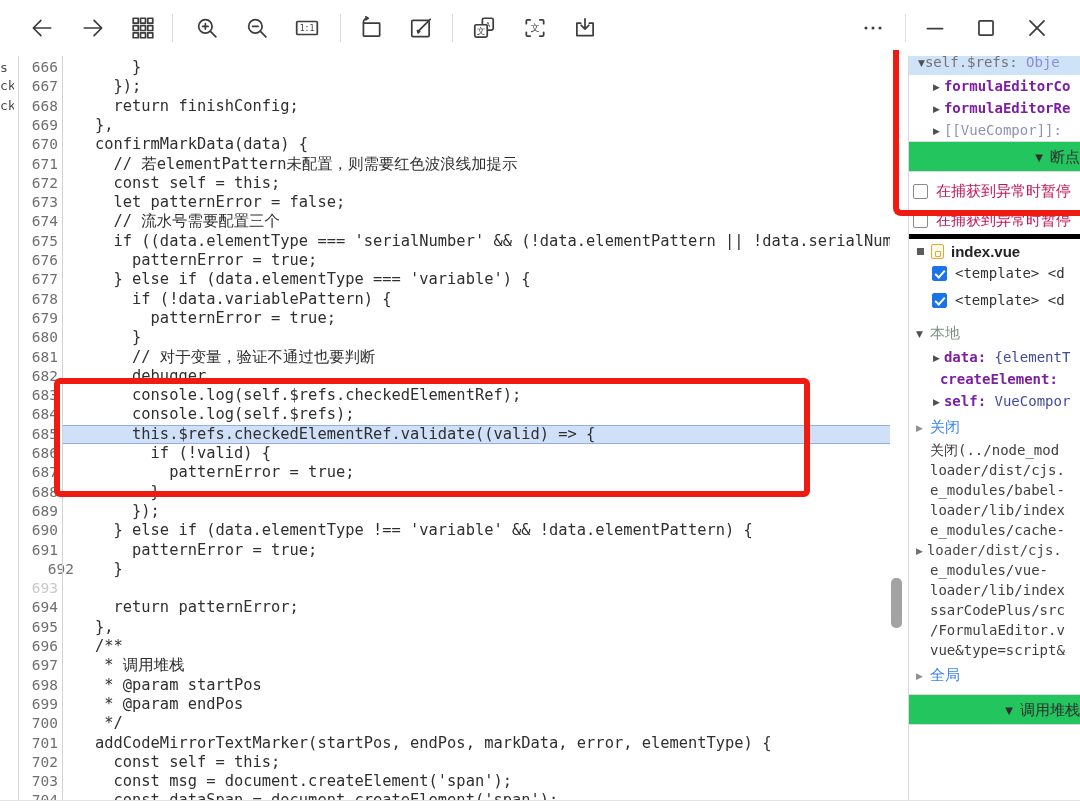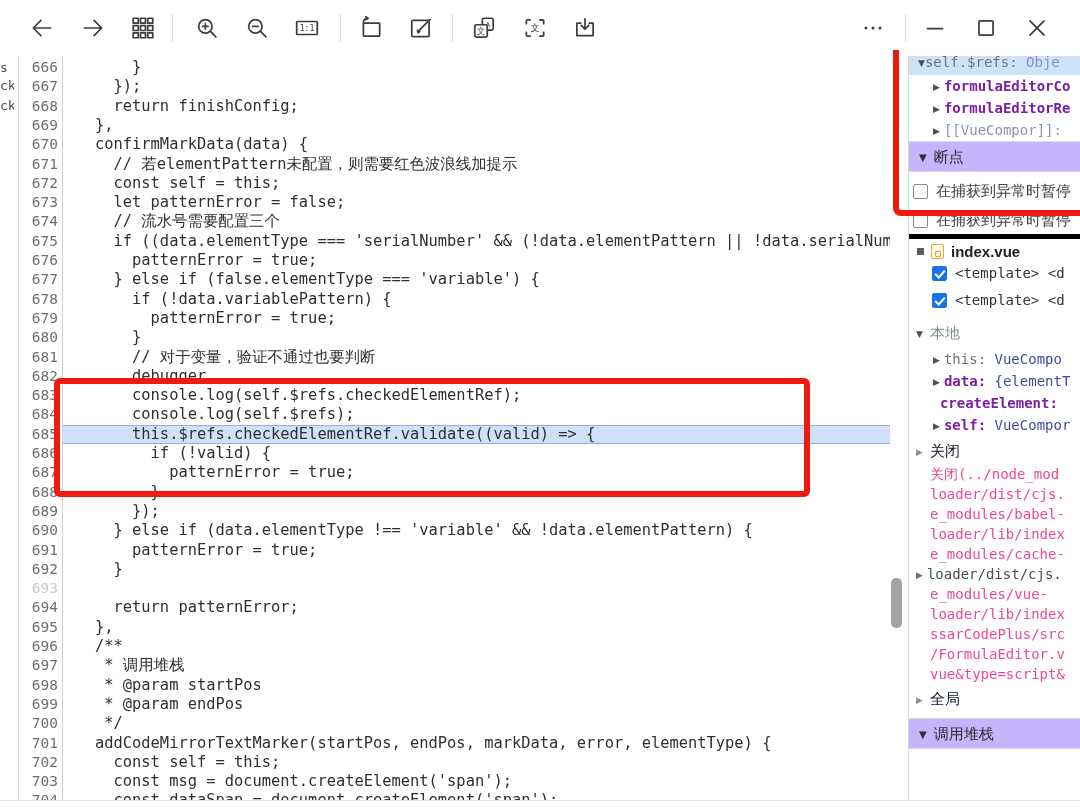--- a/index.html
+++ b/index.html
@@ -33,37 +33,37 @@
   .mono{font-family:"DejaVu Sans Mono",monospace;}
   .r-watch{height:25px;line-height:25px;font-size:14px;padding-left:9px;}
   .r-watch.selected{background:#cfe3f8;}
   .r-prop{height:22px;line-height:22px;font-size:14px;padding-left:24px;}
   .r-prop .tri{margin-right:4px;}
   .p-name{color:#737373;}
   .p-bold{font-weight:bold;color:#7b1fa2;}
   .p-proto{color:#9191b5;}
   .p-val{color:#414a9e;}
   .p-val.lite{color:#8c8cd0;}
-  .r-header{height:31px;line-height:29px;background:#c4b5fd;border-top:1px solid #dadada;border-bottom:1px solid #dadada;box-sizing:border-box;font-size:15px;color:#2f2f2f;padding-left:10px;}
+  .r-header{height:31px;line-height:29px;background:#22c55e;border-top:1px solid #dadada;border-bottom:1px solid #dadada;box-sizing:border-box;font-size:15px;color:#2f2f2f;padding-left:10px;text-align:right;}
   .r-header .tri{font-size:10px;margin-right:7px;color:#2f2f2f;}
-  .r-check{height:29px;line-height:29px;font-size:15px;color:#404040;padding-left:4px;}
+  .r-check{height:29px;line-height:29px;font-size:15px;color:#be185d;padding-left:4px;}
   .cbox{display:inline-block;width:15px;height:15px;border:1.6px solid #8a8a8a;border-radius:2px;background:#fff;vertical-align:-3px;margin-right:8px;box-sizing:border-box;}
   .cbox.on{background:#1a73e8;border-color:#1a73e8;position:relative;}
   .cbox.on:after{content:"";position:absolute;left:4px;top:1px;width:4px;height:8px;border:solid #fff;border-width:0 2px 2px 0;transform:rotate(42deg);}
   .r-checkb{height:27px;line-height:27px;font-size:14px;color:#333;padding-left:23px;}
   .r-file{height:26px;line-height:25px;font-size:15px;font-weight:bold;color:#222;padding-left:8px;border-top:5px solid #000000;box-sizing:border-box;}
   .fsq{display:inline-block;width:7px;height:7px;background:#5b5b5b;vertical-align:2px;margin-right:7px;}
   .ficon{display:inline-block;width:13px;height:15px;border:1.5px solid #e8a33d;border-radius:2px;background:#fffbe8;vertical-align:-2px;margin-right:7px;position:relative;box-sizing:border-box;}
   .ficon:after{content:"";position:absolute;left:3px;top:6px;width:4px;height:4px;border:1.3px solid #e8a33d;border-radius:1px;}
   .r-scope{height:26px;line-height:26px;font-size:15px;padding-left:7px;}
   .r-scope .tri{margin-right:7px;}
   .s-local{color:#7d9180;}
-  .s-muted{color:#0f172a;}
+  .s-muted{color:#3b82f6;}
   .r-scope .tri.mut{color:#8f8f8f;}
-  .r-path{height:20px;line-height:20px;font-size:14px;color:#ec4899;padding-left:21px;}
+  .r-path{height:20px;line-height:20px;font-size:14px;color:#404040;padding-left:21px;}
   .r-path.witharrow{padding-left:7px;color:#4c4c4c;}
   .r-path.witharrow .tri{color:#6f6f6f;margin-right:4px;}
   .mt2{margin-top:2px;}.mt3{margin-top:3px;}.mt4{margin-top:4px;}.mt6{margin-top:6px;}
   
   .anno-code{position:absolute;left:54px;top:378px;width:756px;height:119px;border:6px solid #ef1a10;border-radius:6px;box-sizing:border-box;z-index:30;pointer-events:none;}
   .anno-side{position:absolute;left:893px;top:50px;width:195px;height:166px;border-left:6px solid #ef1a10;border-bottom:6px solid #ef1a10;border-bottom-left-radius:8px;box-sizing:border-box;z-index:30;pointer-events:none;}
   
   .bottom-strip{position:absolute;left:0;top:800px;width:1080px;height:10px;background:#fff;border-top:1px solid #e2e2e2;z-index:25;}
 </style>
 </head>
@@ -200,21 +200,21 @@
       <div class="line-num" style="top: 310.8px;">682</div>
       <div class="line-num" style="top: 330.1px;">683</div>
       <div class="line-num" style="top: 349.4px;">684</div>
       <div class="line-num" style="top: 368.7px;">685</div>
       <div class="line-num" style="top: 388px;">686</div>
       <div class="line-num" style="top: 407.3px;">687</div>
       <div class="line-num" style="top: 426.6px;">688</div>
       <div class="line-num" style="top: 445.9px;">689</div>
       <div class="line-num" style="top: 465.2px;">690</div>
       <div class="line-num" style="top: 484.5px;">691</div>
-      <div class="line-num" style="top: 503.8px;">692</div>
+      <div class="line-num" style="top: 503.8px; margin-left: 16px;">692</div>
       <div class="line-num dim" style="top: 523.1px;">693</div>
       <div class="line-num" style="top: 542.4px;">694</div>
       <div class="line-num" style="top: 561.7px;">695</div>
       <div class="line-num" style="top: 581px;">696</div>
       <div class="line-num" style="top: 600.3px;">697</div>
       <div class="line-num" style="top: 619.6px;">698</div>
       <div class="line-num" style="top: 638.9px;">699</div>
       <div class="line-num" style="top: 658.2px;">700</div>
       <div class="line-num" style="top: 677.5px;">701</div>
       <div class="line-num" style="top: 696.8px;">702</div>
@@ -227,21 +227,21 @@
       <div class="code-line" style="top: 21.3px;">  });</div>
       <div class="code-line" style="top: 40.6px;">  return finishConfig;</div>
       <div class="code-line" style="top: 59.9px;">},</div>
       <div class="code-line" style="top: 79.2px;">confirmMarkData(data) {</div>
       <div class="code-line" style="top: 98.5px;">  // 若elementPattern未配置，则需要红色波浪线加提示</div>
       <div class="code-line" style="top: 117.8px;">  const self = this;</div>
       <div class="code-line" style="top: 137.1px;">  let patternError = false;</div>
       <div class="code-line" style="top: 156.4px;">  // 流水号需要配置三个</div>
       <div class="code-line" style="top: 175.7px;">  if ((data.elementType === 'serialNumber' &amp;&amp; (!data.elementPattern || !data.serialNumberPattern)) {</div>
       <div class="code-line" style="top: 195px;">    patternError = true;</div>
-      <div class="code-line" style="top: 214.3px;">  } else if (false.elementType === 'variable') {</div>
+      <div class="code-line" style="top: 214.3px;">  } else if (data.elementType === 'variable') {</div>
       <div class="code-line" style="top: 233.6px;">    if (!data.variablePattern) {</div>
       <div class="code-line" style="top: 252.9px;">      patternError = true;</div>
       <div class="code-line" style="top: 272.2px;">    }</div>
       <div class="code-line" style="top: 291.5px;">    // 对于变量，验证不通过也要判断</div>
       <div class="code-line" style="top: 310.8px;">    debugger</div>
       <div class="code-line" style="top: 330.1px;">    console.log(self.$refs.checkedElementRef);</div>
       <div class="code-line" style="top: 349.4px;">    console.log(self.$refs);</div>
       <div class="line-highlight" style="top: 368.7px;"></div>
       <div class="code-line" style="top: 368.7px;">    this.$refs.checkedElementRef.validate((valid) =&gt; {</div>
       <div class="code-line" style="top: 388px;">      if (!valid) {</div>
@@ -274,21 +274,20 @@
     <div class="sb-row r-prop mono"><span class="tri">▶</span><span class="p-bold">formulaEditorCo </span></div>
     <div class="sb-row r-prop mono"><span class="tri">▶</span><span class="p-bold">formulaEditorRe </span></div>
     <div class="sb-row r-prop mono"><span class="tri">▶</span><span class="p-proto">[[VueCompor]]: </span></div>
     <div class="sb-row r-header"><span class="tri">▼</span><span>断点</span></div>
     <div class="sb-row r-check mt4"><span class="cbox"></span><span>在捕获到异常时暂停</span></div>
     <div class="sb-row r-check"><span class="cbox"></span><span>在捕获到异常时暂停</span></div>
     <div class="sb-row r-file"><span class="fsq"></span><span class="ficon"></span><span>index.vue</span></div>
     <div class="sb-row r-checkb mono"><span class="cbox on"></span><span>&lt;template&gt; &lt;d</span></div>
     <div class="sb-row r-checkb mono"><span class="cbox on"></span><span>&lt;template&gt; &lt;d</span></div>
     <div class="sb-row r-scope mt6"><span class="tri">▼</span><span class="s-local">本地</span></div>
-    <div class="sb-row r-prop mono mt2"><span class="tri">▶</span><span class="p-name">this: </span><span class="p-val">VueCompo</span></div>
     <div class="sb-row r-prop mono"><span class="tri">▶</span><span class="p-bold">data: </span><span class="p-val">{elementT</span></div>
     <div class="sb-row r-prop mono"><span class="tri">&nbsp;</span><span class="p-bold">createElement: </span></div>
     <div class="sb-row r-prop mono"><span class="tri">▶</span><span class="p-bold">self: </span><span class="p-val">VueCompor</span></div>
     <div class="sb-row r-scope mt2"><span class="tri mut">▶</span><span class="s-muted">关闭</span></div>
     <div class="sb-row r-path mono"><span>关闭(../node_mod</span></div>
     <div class="sb-row r-path mono"><span>loader/dist/cjs.</span></div>
     <div class="sb-row r-path mono"><span>e_modules/babel-</span></div>
     <div class="sb-row r-path mono"><span>loader/lib/index</span></div>
     <div class="sb-row r-path mono"><span>e_modules/cache-</span></div>
     <div class="sb-row r-path mono witharrow"><span class="tri">▶</span><span>loader/dist/cjs.</span></div>

